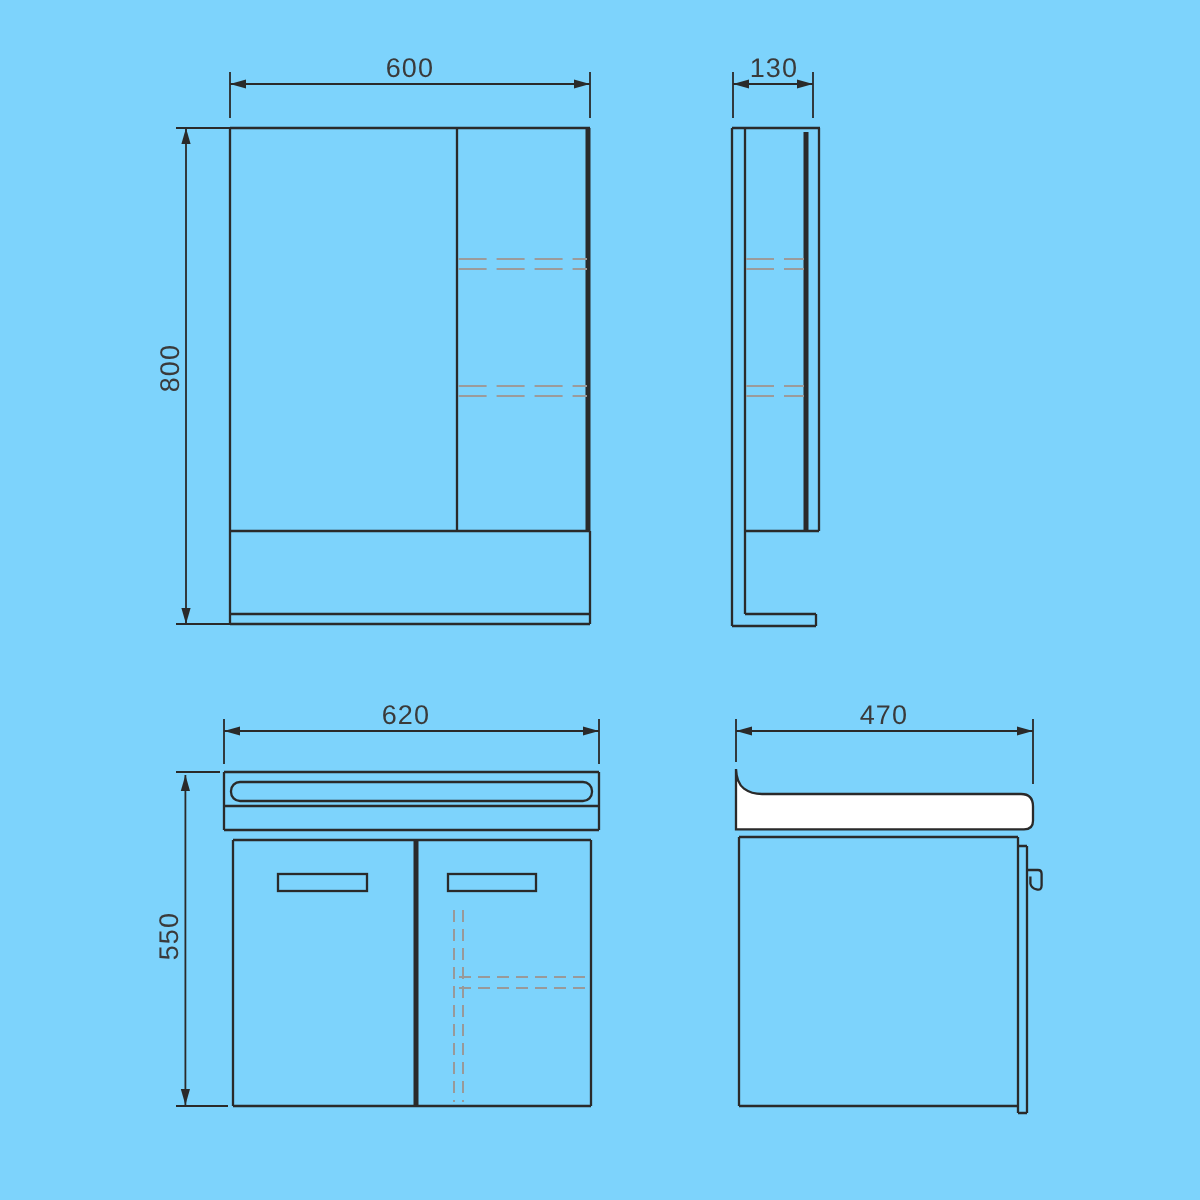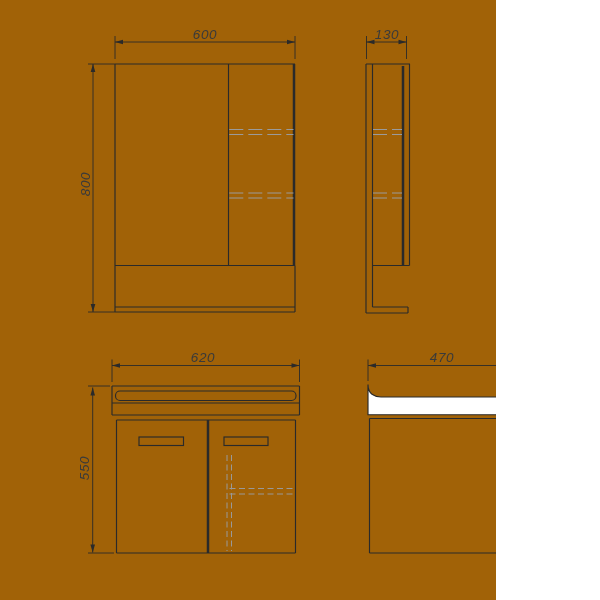--- a/index.html
+++ b/index.html
@@ -1,16 +1,16 @@
 <!DOCTYPE html>
 <html><head>
 <meta charset="utf-8">
 <style>
   html,body{margin:0;padding:0;background:#ffffff;}
-  .page{width:496px;height:600px;background:#a16207;position:relative;overflow:hidden;font-style:italic;}
+  .page{width:600px;height:600px;background:#7dd3fc;position:relative;overflow:hidden;}
   svg{display:block;}
   .dim-text{
     font-family:"Liberation Sans", sans-serif;
     font-size:13.5px;
     letter-spacing:0.6px;
     fill:#3a3a3a;
   }
   .thin{stroke:#2a2a2a;stroke-width:1.15;fill:none;}
   .thick{stroke:#2a2a2a;stroke-width:2.5;fill:none;}
   .dimline{stroke:#2a2a2a;stroke-width:0.9;fill:none;}

